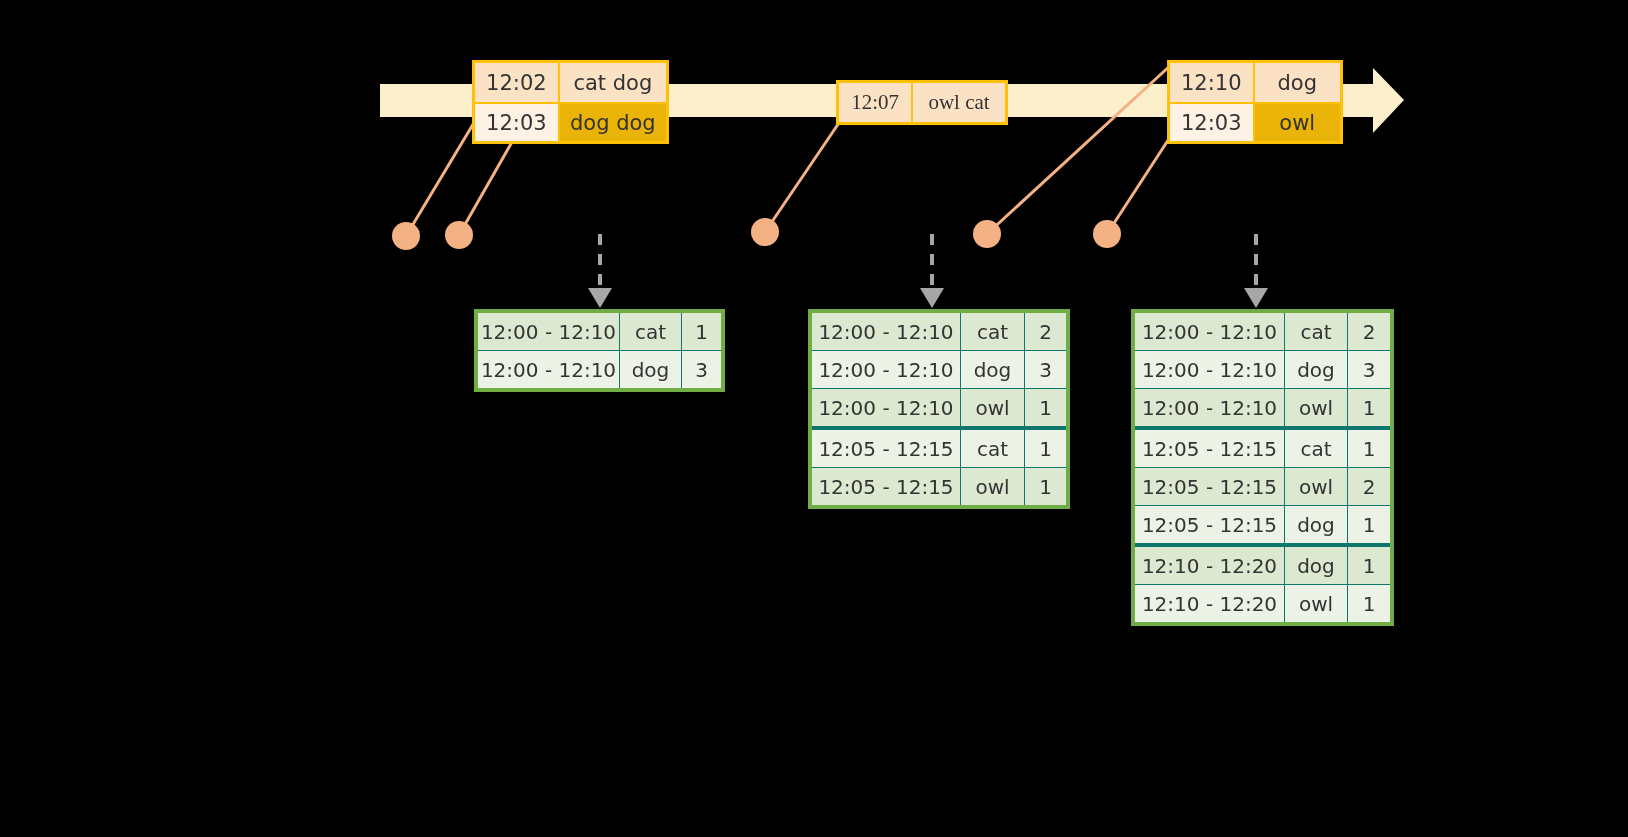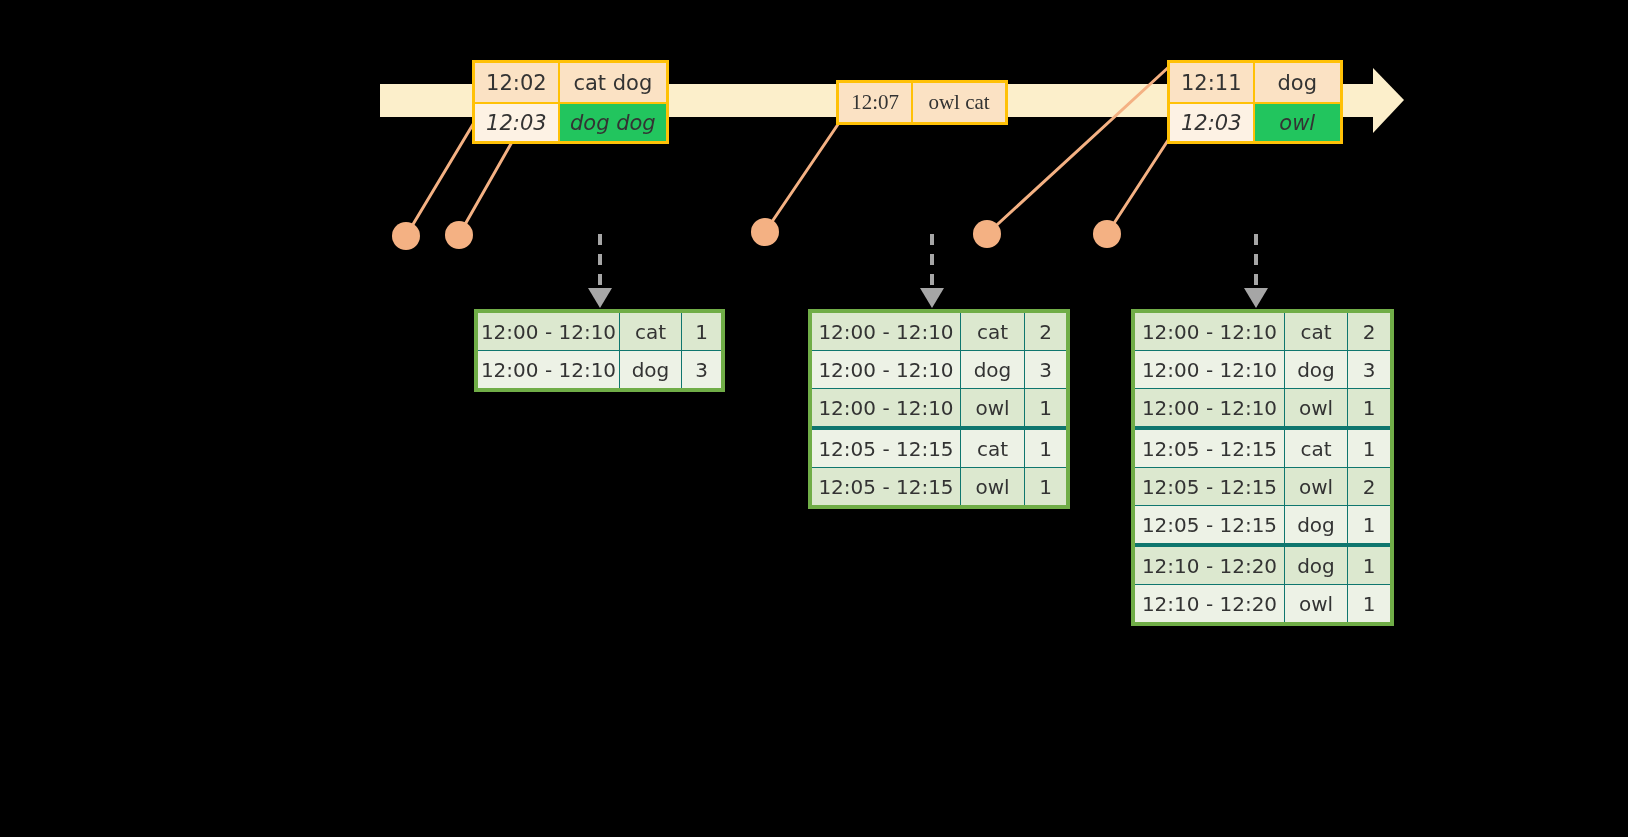--- a/index.html
+++ b/index.html
@@ -52,21 +52,21 @@
     font-size: 21px;
     color: #333333;
     box-sizing: border-box;
     white-space: nowrap;
   }
   .event-row .cell-time {
     width: 86px;
     border-right: 2px solid #FFC107;
   }
   .event-row.shade-dark { background: #FBE2C4; }
-  .event-row.shade-light { background: #22c55e; font-style: italic; }
+  .event-row.shade-light { background: #eab308; }
   .event-row .cell-time.shade-dark { background: #FBE2C4; }
   .event-row .cell-time.shade-light { background: #FDF2E4; }
 
   
   #event-box-1 { left: 472px; top: 60px; width: 197px; }
   #event-box-1 .cell-payload { width: 108px; }
   
   #event-box-2 { left: 836px; top: 80px; width: 172px; font-family: Liberation Serif, serif; }
   #event-box-2 .cell-payload { width: 107px; }
   
@@ -169,21 +169,21 @@
 
   <div class="event-box" id="event-box-2">
     <div class="event-row shade-dark">
       <div class="cell cell-time shade-dark">12:07</div>
       <div class="cell cell-payload">owl cat</div>
     </div>
   </div>
 
   <div class="event-box" id="event-box-3">
     <div class="event-row shade-dark">
-      <div class="cell cell-time shade-dark">12:11</div>
+      <div class="cell cell-time shade-dark">12:10</div>
       <div class="cell cell-payload">dog</div>
     </div>
     <div class="event-row shade-light">
       <div class="cell cell-time shade-light">12:03</div>
       <div class="cell cell-payload">owl</div>
     </div>
   </div>
 
   <div class="result-table" id="result-table-1">
       <div class="rt-row dark">

